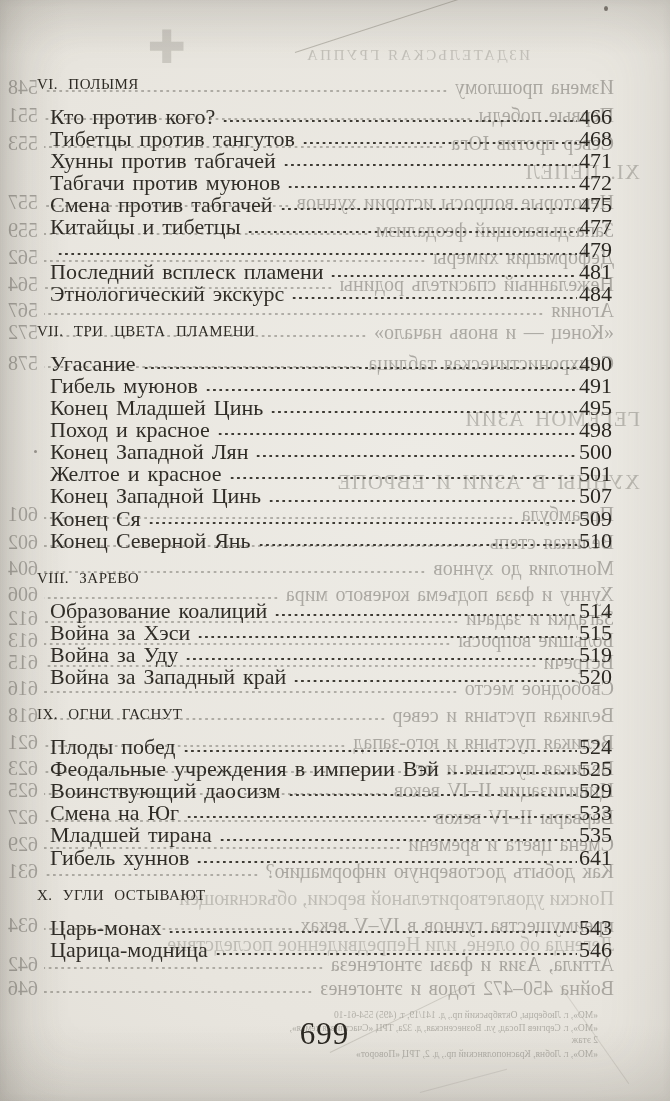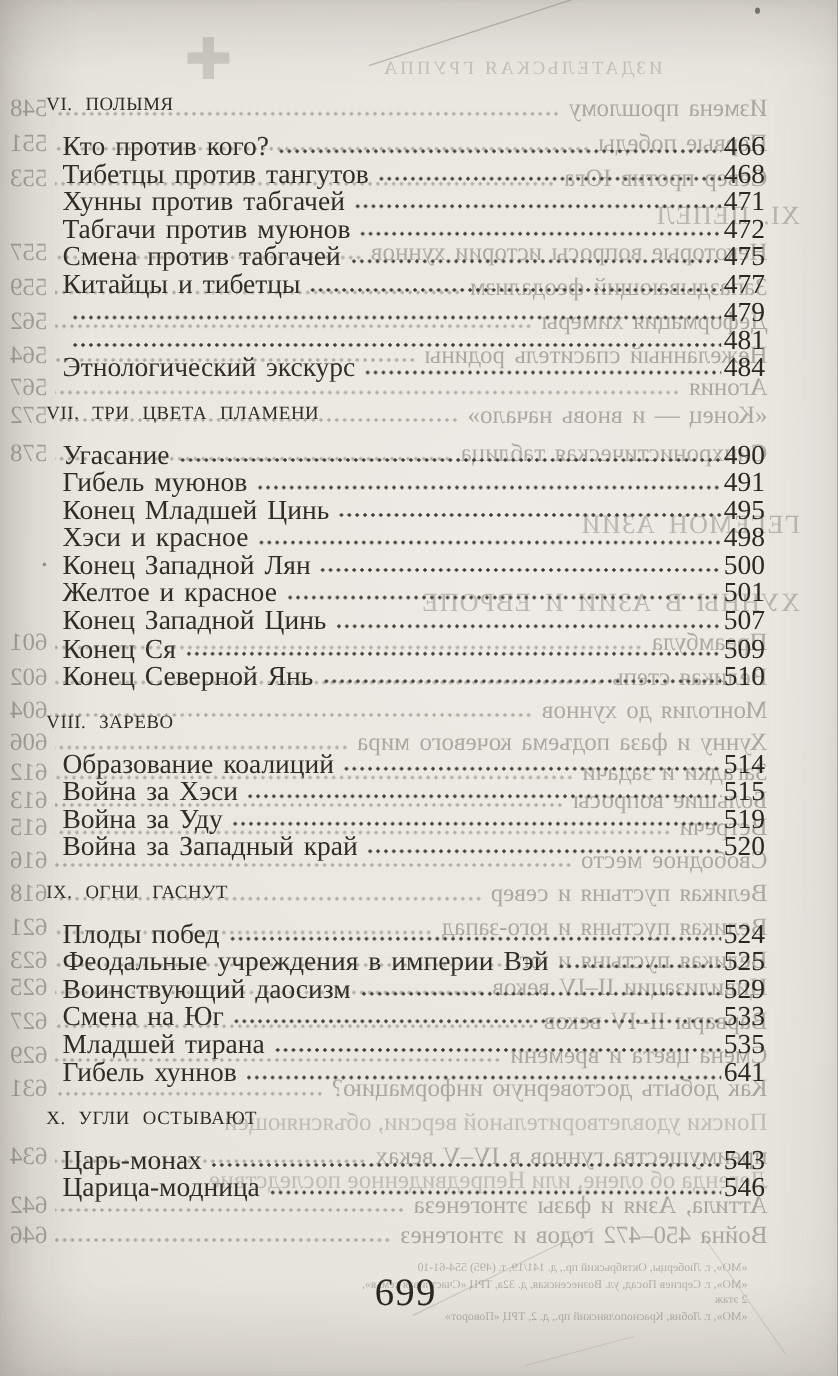--- a/index.html
+++ b/index.html
@@ -282,20 +282,21 @@
       <div class="entry">
         <span class="t">Китайцы и тибетцы</span>
         <span class="leader"></span>
         <span class="pg">477</span>
       </div>
       <div class="entry">
         <span class="leader"></span>
         <span class="pg">479</span>
       </div>
       <div class="entry">
+        <span class="t">Последний всплеск пламени</span>
         <span class="leader"></span>
         <span class="pg">481</span>
       </div>
       <div class="entry">
         <span class="t">Этнологический экскурс</span>
         <span class="leader"></span>
         <span class="pg">484</span>
       </div>
       <div class="sec-h">VII. ТРИ ЦВЕТА ПЛАМЕНИ</div>
       <div class="entry">
@@ -307,21 +308,21 @@
         <span class="t">Гибель муюнов</span>
         <span class="leader"></span>
         <span class="pg">491</span>
       </div>
       <div class="entry">
         <span class="t">Конец Младшей Цинь</span>
         <span class="leader"></span>
         <span class="pg">495</span>
       </div>
       <div class="entry">
-        <span class="t">Хэси и красное</span>
+        <span class="t">Поход и красное</span>
         <span class="leader"></span>
         <span class="pg">498</span>
       </div>
       <div class="entry">
         <span class="t">Конец Западной Лян</span>
         <span class="leader"></span>
         <span class="pg">500</span>
       </div>
       <div class="entry">
         <span class="t">Желтое и красное</span>

